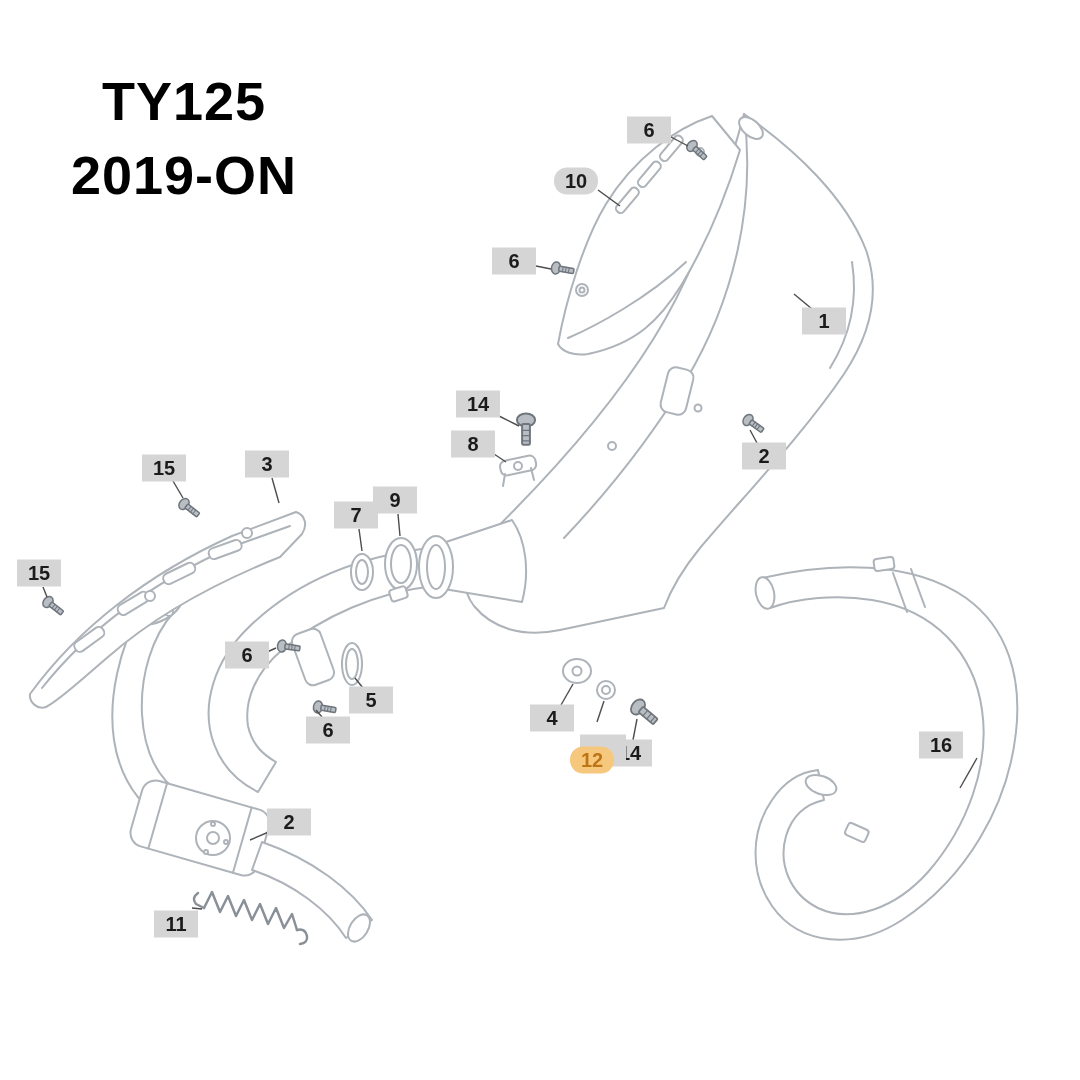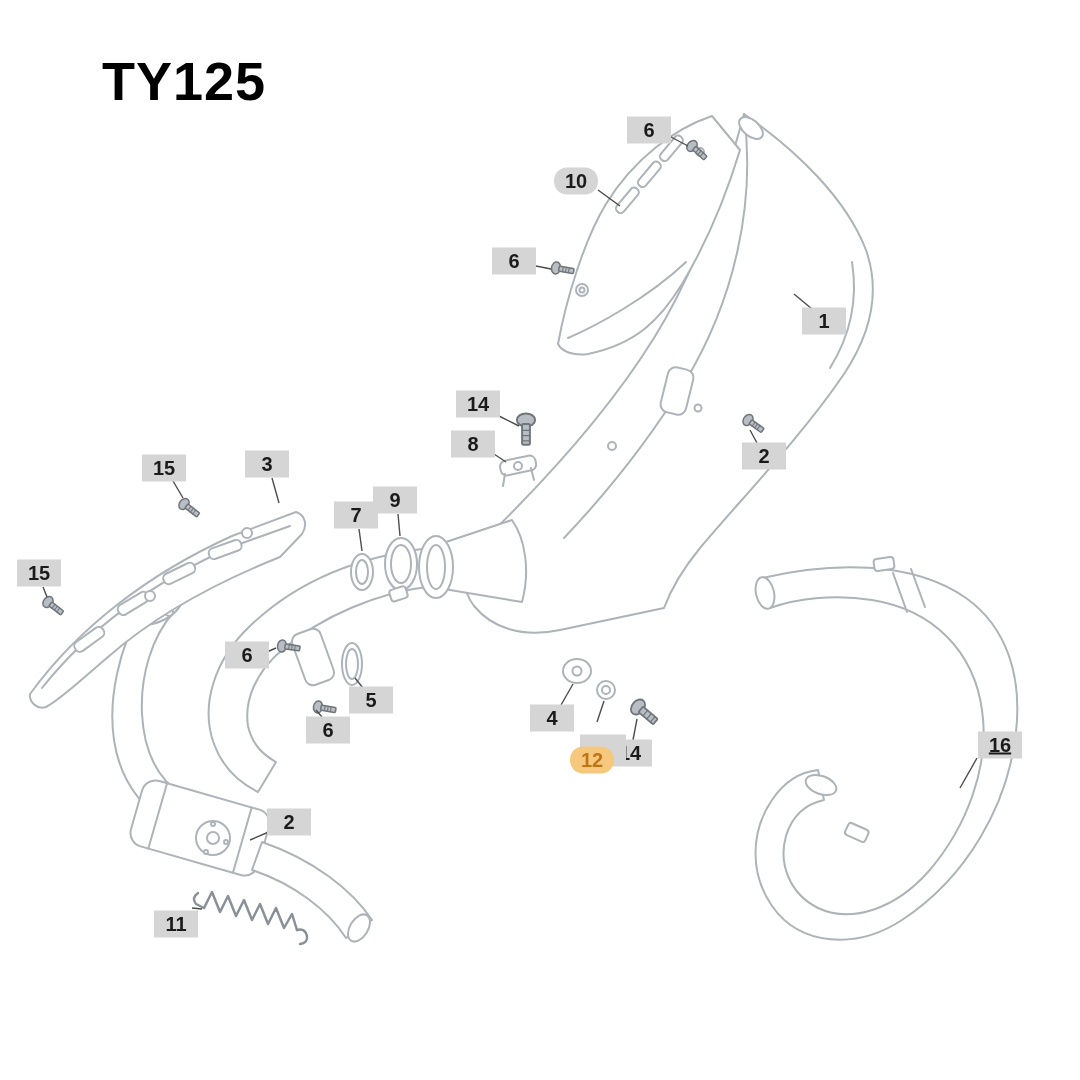--- a/index.html
+++ b/index.html
@@ -7,21 +7,21 @@
   .stage {
     position: relative; width: 1080px; height: 1080px; background: #fff;
     font-family: "Liberation Sans", sans-serif;
   }
   .art, .leaders { position: absolute; left: 0; top: 0; width: 1080px; height: 1080px; }
   .leaders { pointer-events: none; z-index: 1; }
   .leaders line { stroke: var(--leader-color, #4d4d4d); stroke-width: 1.4; }
 
   .title-block { position: absolute; left: 44px; top: 54px; width: 280px; text-align: center;
     color: var(--title-color, #000); font-weight: 800; z-index: 2; }
-  .title-line1 { font-size: 54px; line-height: 1; letter-spacing: 1px; }
+  .title-line1 { font-size: 54px; line-height: 1; letter-spacing: 1px; margin-top: 20px; }
   .title-line2 { font-size: 54px; line-height: 1; margin-top: 20px; letter-spacing: 1px; }
 
   #label-layer { position: absolute; left: 0; top: 0; width: 1080px; height: 1080px; z-index: 2; }
   .part-label {
     position: absolute; transform: translate(-50%, -50%);
     min-width: 44px; height: 27px; padding: 0 10px;
     display: flex; align-items: center; justify-content: center;
     background: var(--label-bg, #d5d5d5); color: var(--label-text, #1b1b1b);
     font-size: 20px; font-weight: 600; z-index: 2; cursor: pointer;
   }
@@ -196,20 +196,21 @@
       <line x1="561" y1="705" x2="573" y2="684"></line>
       <line x1="633" y1="740" x2="637" y2="719"></line>
       <line x1="597" y1="722" x2="604" y2="701"></line>
       <line x1="271" y1="831" x2="250" y2="840"></line>
       <line x1="192" y1="908" x2="202" y2="909"></line>
       <line x1="977" y1="758" x2="960" y2="788"></line>
     </svg>
 
   <div class="title-block">
     <div class="title-line1">TY125</div>
+    <div class="title-line2">2019-ON</div>
   </div>
 
   <div id="label-layer">
       <div class="part-label" style="left: 649px; top: 130px;">6</div>
       <div class="part-label" style="left: 576px; top: 181px; border-radius: 13px;">10</div>
       <div class="part-label" style="left: 514px; top: 261px;">6</div>
       <div class="part-label" style="left: 824px; top: 321px;">1</div>
       <div class="part-label" style="left: 478px; top: 404px;">14</div>
       <div class="part-label" style="left: 473px; top: 444px;">8</div>
       <div class="part-label" style="left: 764px; top: 456px;">2</div>
@@ -220,16 +221,16 @@
       <div class="part-label" style="left: 39px; top: 573px;">15</div>
       <div class="part-label" style="left: 247px; top: 655px;">6</div>
       <div class="part-label" style="left: 371px; top: 700px;">5</div>
       <div class="part-label" style="left: 328px; top: 730px;">6</div>
       <div class="part-label" style="left: 552px; top: 718px;">4</div>
       <div class="part-label" style="left: 630px; top: 753px;">14</div>
       <div class="part-label backdrop" style="left: 603px; top: 748px;"></div>
       <div class="part-label highlighted" style="left: 592px; top: 760px; border-radius: 13px;">12</div>
       <div class="part-label" style="left: 289px; top: 822px;">2</div>
       <div class="part-label" style="left: 176px; top: 906px; margin-top: 18px;">11</div>
-      <div class="part-label" style="left: 1000px; top: 745px; text-decoration: underline;">16</div>
+      <div class="part-label" style="left: 941px; top: 745px;">16</div>
     </div>
 
 </div>
 
 </body></html>

